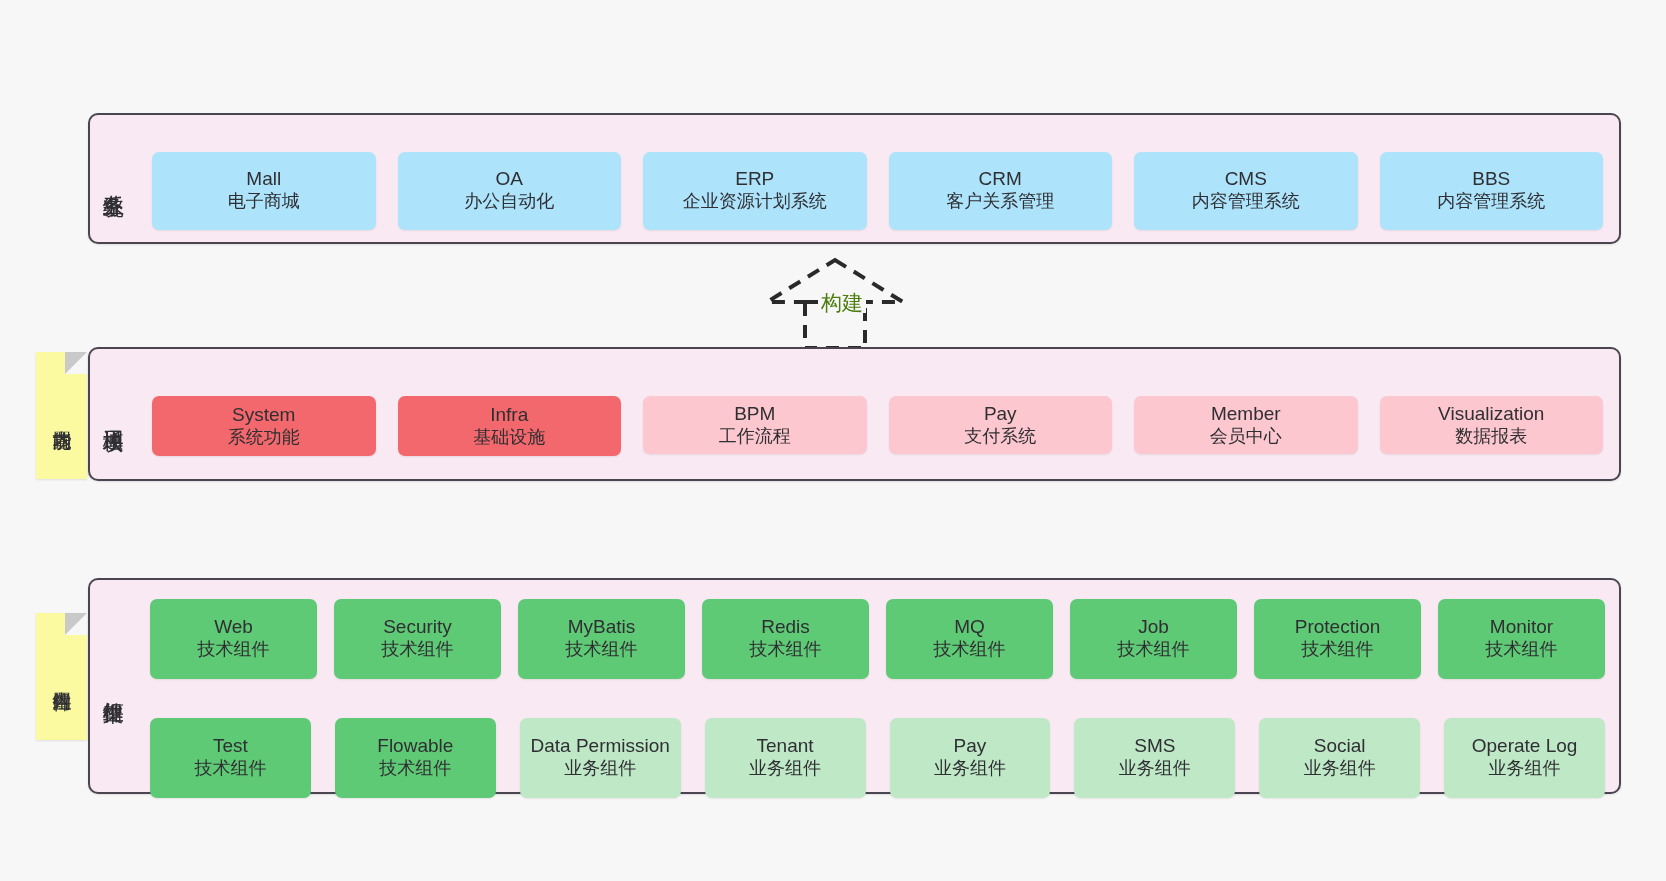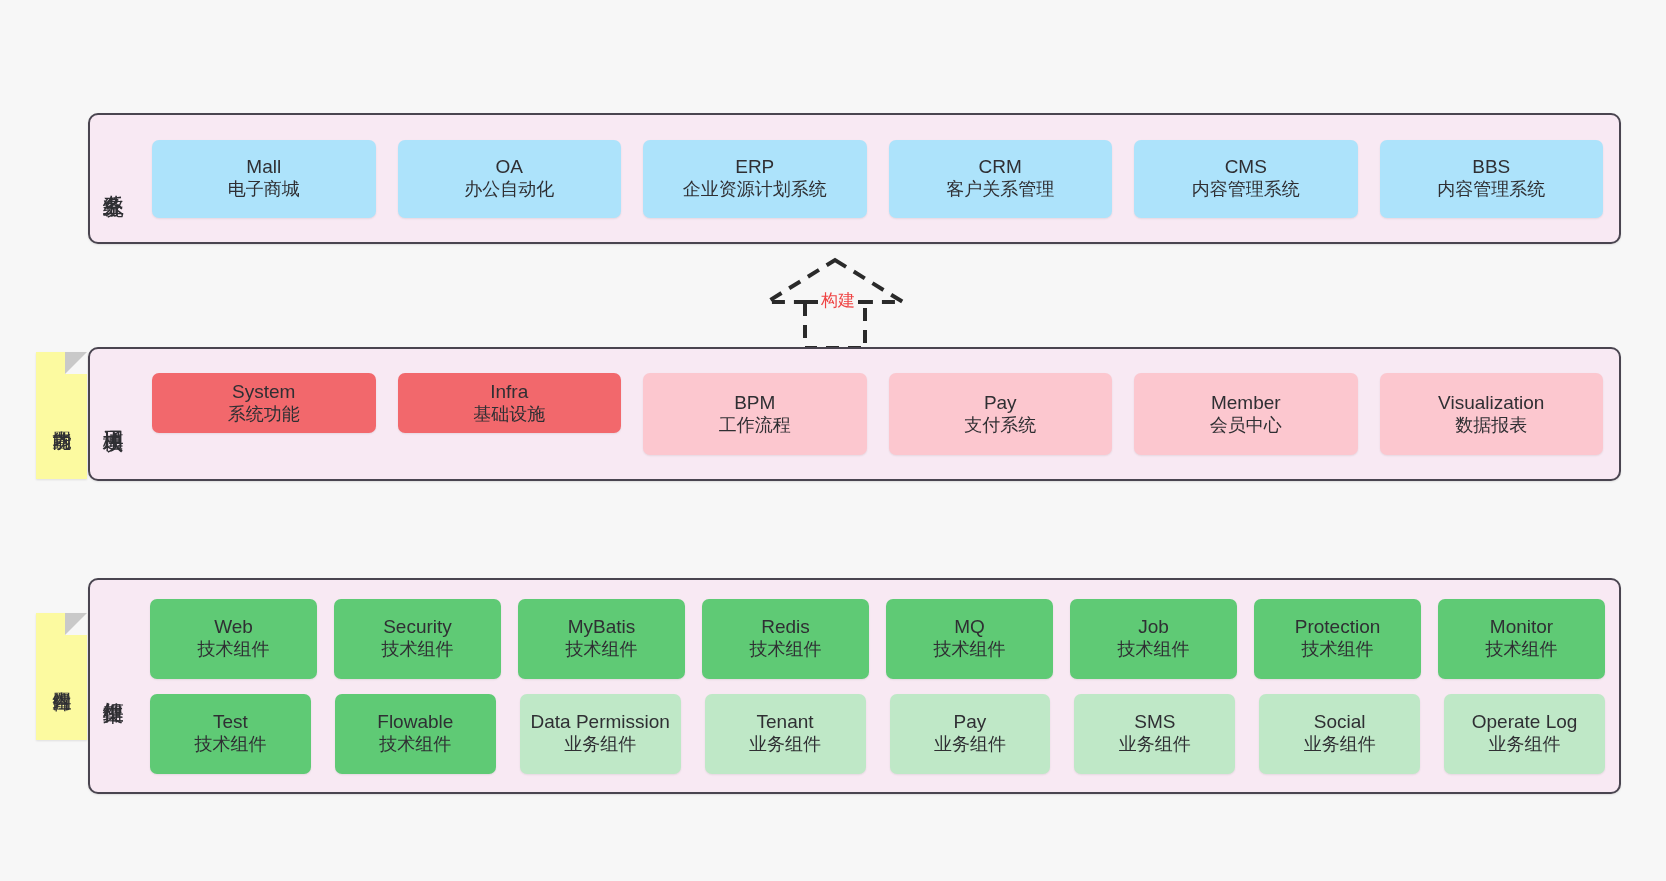--- a/index.html
+++ b/index.html
@@ -50,20 +50,21 @@
     flex-direction: column;
     justify-content: center;
     gap: 13px;
     padding: 0 16px;
   }
 
   .row {
     display: flex;
     align-items: stretch;
     gap: 22px;
+    margin-top: 24px;
   }
 
   
   .node {
     flex: 1 1 0;
     border-radius: 7px;
     display: flex;
     flex-direction: column;
     align-items: center;
     justify-content: center;
@@ -71,21 +72,21 @@
     color: #2f2f33;
     line-height: 1.2;
     padding: 6px 4px;
     box-shadow: 0 1px 2px rgba(0,0,0,0.08);
   }
   .node .t1 { font-size: 19px; }
   .node .t2 { font-size: 18px; text-align: right; }
 
   .biz   { background: #ade3fb; height: 78px; }
   .mod-strong { background: #f2686c; height: 60px; }
-  .mod-soft   { background: #fcc7cf; height: 82px; }
+  .mod-soft   { background: #fcc7cf; height: 58px; }
   .fw-strong  { background: #5fca75; height: 80px; }
   .fw-soft    { background: #bfe8c7; height: 80px; }
 
   
   .note {
     position: absolute;
     background: #fcfaa0;
     color: #2f2f33;
     font-size: 19px;
     line-height: 1.1;
@@ -104,22 +105,22 @@
     top: 0; right: 0;
     border-width: 0 0 22px 22px;
     border-style: solid;
     border-color: transparent transparent #f7f7f7 #c9c9c9;
   }
 
   
   .arrow-wrap { position: absolute; }
   .arrow-label {
     position: absolute;
-    font-size: 17px;
-    color: #ef4444;
+    font-size: 21px;
+    color: #4d7c0f;
     background: #f7f7f7;
     padding: 0 3px;
     white-space: nowrap;
     line-height: 1;
   }
 </style>
 </head>
 <body>
 
 <div id="stage">

